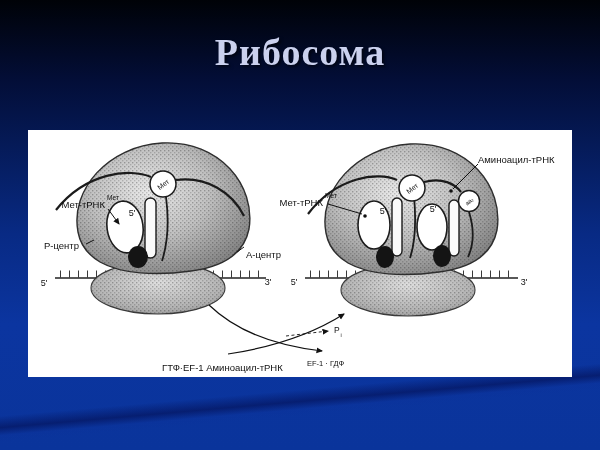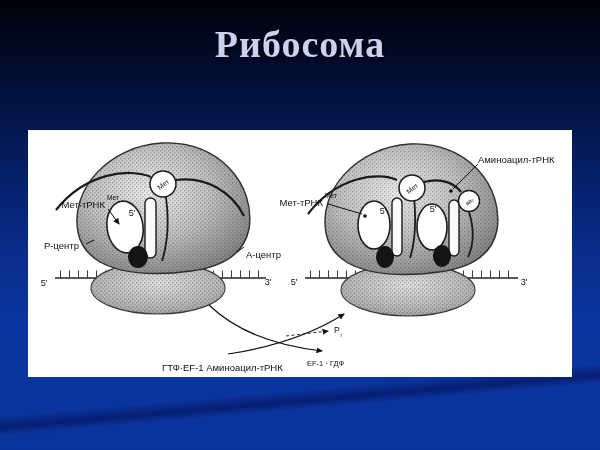--- a/index.html
+++ b/index.html
@@ -3,21 +3,21 @@
 <meta charset="utf-8">
 <style>
   html,body { margin:0; padding:0; background:#000; }
   .slide {
     position:relative; width:600px; height:450px; overflow:hidden;
     background: linear-gradient(180deg, #000207 0%, #030e38 18%, #051a57 32%,
                 #082a84 52%, #0b35a0 72%, #0a349b 100%);
     font-family:"Liberation Sans", sans-serif;
   }
   .title {
-    position:absolute; top:22px; left:0; right:0; margin:0;
+    position:absolute; top:22px; left:0; right:0; margin:8px;
     text-align:center; font-family:"Liberation Serif", serif;
     font-weight:bold; font-size:38px; letter-spacing:1px;
     color:#cbd1ee; text-shadow:2px 2px 3px rgba(0,0,0,0.55);
   }
   .swoosh {
     position:absolute; left:-60px; top:388px; width:760px; height:26px;
     background: linear-gradient(180deg, rgba(0,2,30,0) 0%, rgba(2,8,70,0.50) 45%,
                 rgba(12,46,150,0.18) 75%, rgba(0,2,30,0) 100%);
     transform: rotate(-5deg);
   }

